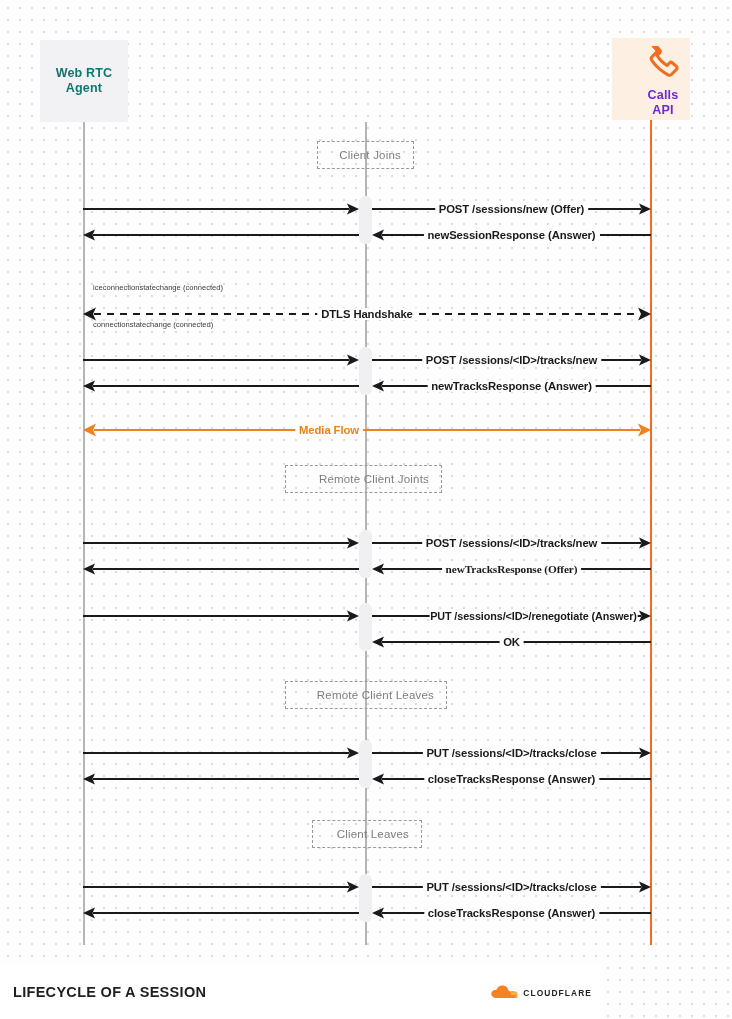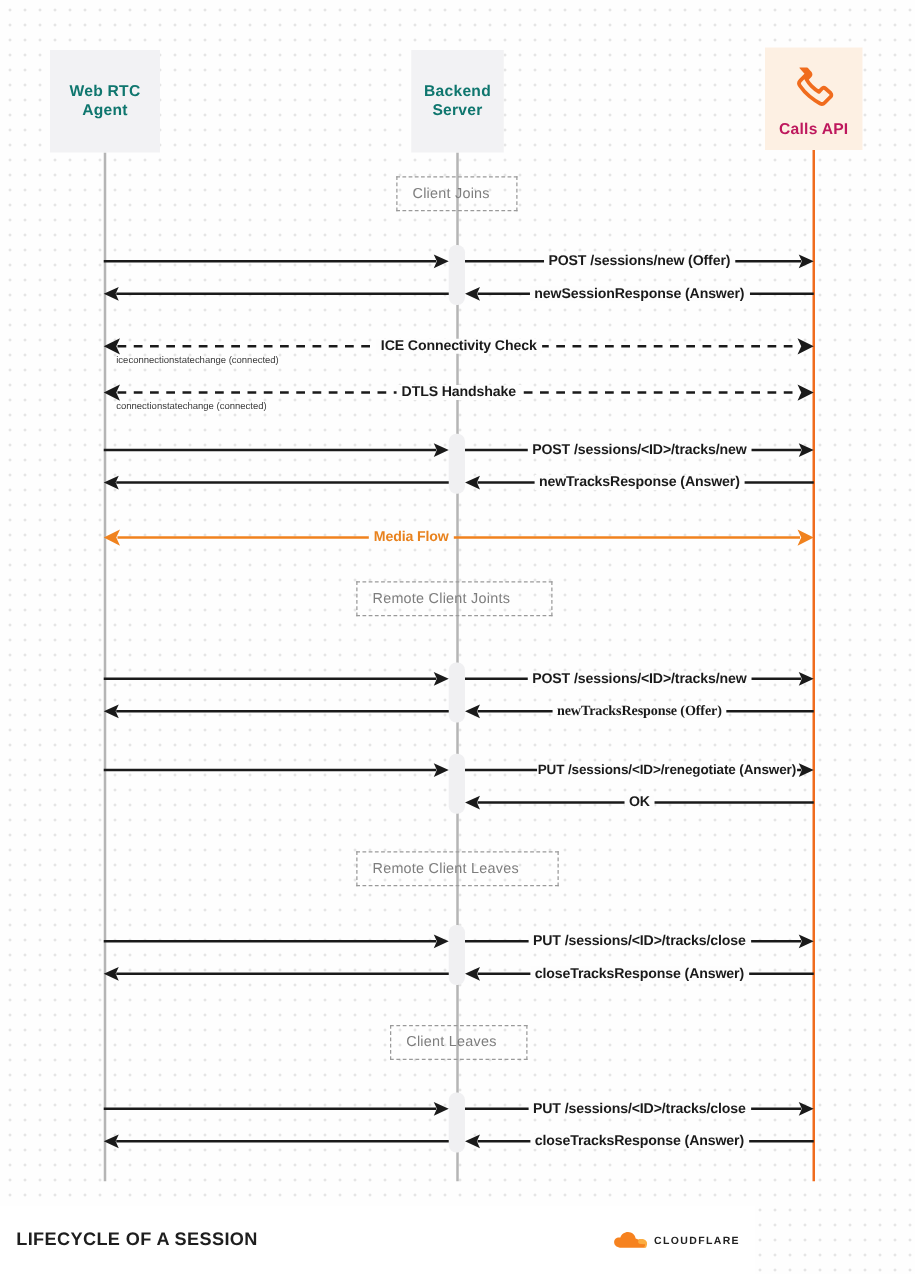--- a/index.html
+++ b/index.html
@@ -21,36 +21,36 @@
   
   .phead{
     position:absolute;
     display:flex;align-items:center;justify-content:center;
     text-align:center;
     font-weight:bold;font-size:12.5px;line-height:15px;
     color:#0f766e;
     letter-spacing:.2px;
   }
   .phead.gray{background:#f2f2f4;}
-  .phead.orange{background:#fdf0e3;color:#be185d;}
+  .phead.orange{background:#fdf0e3;color:#6d28d9;padding-left:24px;}
   .phead .ptitle{white-space:pre-line;}
   
   .lifeline{position:absolute;width:2px;background:#b5b5b5;}
   .lifeline.accent{background:#f06c1e;width:2.2px;}
   
   .activation{
     position:absolute;width:13px;background:#f0f0f2;border-radius:6px;
   }
   
   .note{
     position:absolute;
     border:1.6px dashed #9a9a9a;
     color:#7d7d7d;
     font-size:11.5px;
-    display:flex;align-items:center;justify-content:flex-start;
+    display:flex;align-items:center;justify-content:flex-end;
     padding:0 12px;
     box-sizing:border-box;
     background:transparent;
     letter-spacing:.2px;
     height:28px;
   }
   
   .msg{position:absolute;height:22px;}
   .msg .lbl{
     position:absolute;left:50%;top:50%;
@@ -93,24 +93,20 @@
 
     <div class="lifeline" style="left:83px;top:122px;height:823px;"></div>
     <div class="lifeline" style="left:365px;top:122px;height:823px;"></div>
     <div class="lifeline accent" style="left:650px;top:120px;height:825px;"></div>
 
     <div class="phead gray" style="left:40px;top:40px;width:88px;height:82px;">
       <span class="ptitle">Web RTC
 Agent</span>
     </div>
 
-    <div class="phead gray" style="left:329px;top:40px;width:74px;height:82px;">
-      <span class="ptitle">Backend
-Server</span>
-    </div>
 
     <div class="phead orange" style="left:612px;top:38px;width:78px;height:82px;flex-direction:column;gap:4px;padding-top:6px;box-sizing:border-box;">
       <span style="line-height:0;">
         <svg width="38" height="38" viewBox="0 0 24 24" fill="none" stroke="#f06c1e" stroke-width="1.9" stroke-linecap="round" stroke-linejoin="round">
           <path d="M8.6 3.2 L5.2 6.6 a2 2 0 0 0 -0.2 2.6 c1.3 1.9 3 3.8 4.9 5.4 c1.7 1.4 3.6 2.7 5.3 3.6 a2 2 0 0 0 2.3 -0.4 l3.0 -3.0 a1.3 1.3 0 0 0 0 -1.9 l-2.6 -2.3 a1.3 1.3 0 0 0 -1.8 0.1 l-1.5 1.6 c-1.3 -0.8 -2.6 -1.8 -3.7 -2.9 c-1.0 -1.0 -1.9 -2.2 -2.6 -3.4 l1.6 -1.6 a1.3 1.3 0 0 0 0.0 -1.8 l-2.2 -2.5 a1.3 1.3 0 0 0 -1.9 -0.1 z"></path>
         </svg>
       </span>
       <span class="ptitle">Calls API</span>
     </div>
 
@@ -141,28 +137,20 @@
       </svg>
     </div>
     <div class="msg" style="left:372px;top:224px;width:279px;">
       <svg width="279" height="22">
         <line x1="10" y1="11" x2="279" y2="11" stroke="#1a1a1a" stroke-width="1.9"></line>
         <path d="M0,11 L12,5.5 L9.5,11 L12,16.5 Z" fill="#1a1a1a"></path>
       </svg>
       <span class="lbl">newSessionResponse (Answer)</span>
     </div>
 
-    <div class="msg" style="left:83px;top:266px;width:568px;">
-      <svg width="568" height="22">
-        <line x1="11" y1="11" x2="557" y2="11" stroke="#1a1a1a" stroke-width="1.9" stroke-dasharray="7,6"></line>
-        <path d="M0,11 L13,4.5 L10,11 L13,17.5 Z" fill="#1a1a1a"></path>
-        <path d="M568,11 L555,4.5 L558,11 L555,17.5 Z" fill="#1a1a1a"></path>
-      </svg>
-      <span class="lbl">ICE Connectivity Check</span>
-    </div>
     <div class="sublbl" style="left:93px;top:283px;">iceconnectionstatechange (connected)</div>
 
     <div class="msg" style="left:83px;top:303px;width:568px;">
       <svg width="568" height="22">
         <line x1="11" y1="11" x2="557" y2="11" stroke="#1a1a1a" stroke-width="1.9" stroke-dasharray="7,6"></line>
         <path d="M0,11 L13,4.5 L10,11 L13,17.5 Z" fill="#1a1a1a"></path>
         <path d="M568,11 L555,4.5 L558,11 L555,17.5 Z" fill="#1a1a1a"></path>
       </svg>
       <span class="lbl">DTLS Handshake</span>
     </div>

